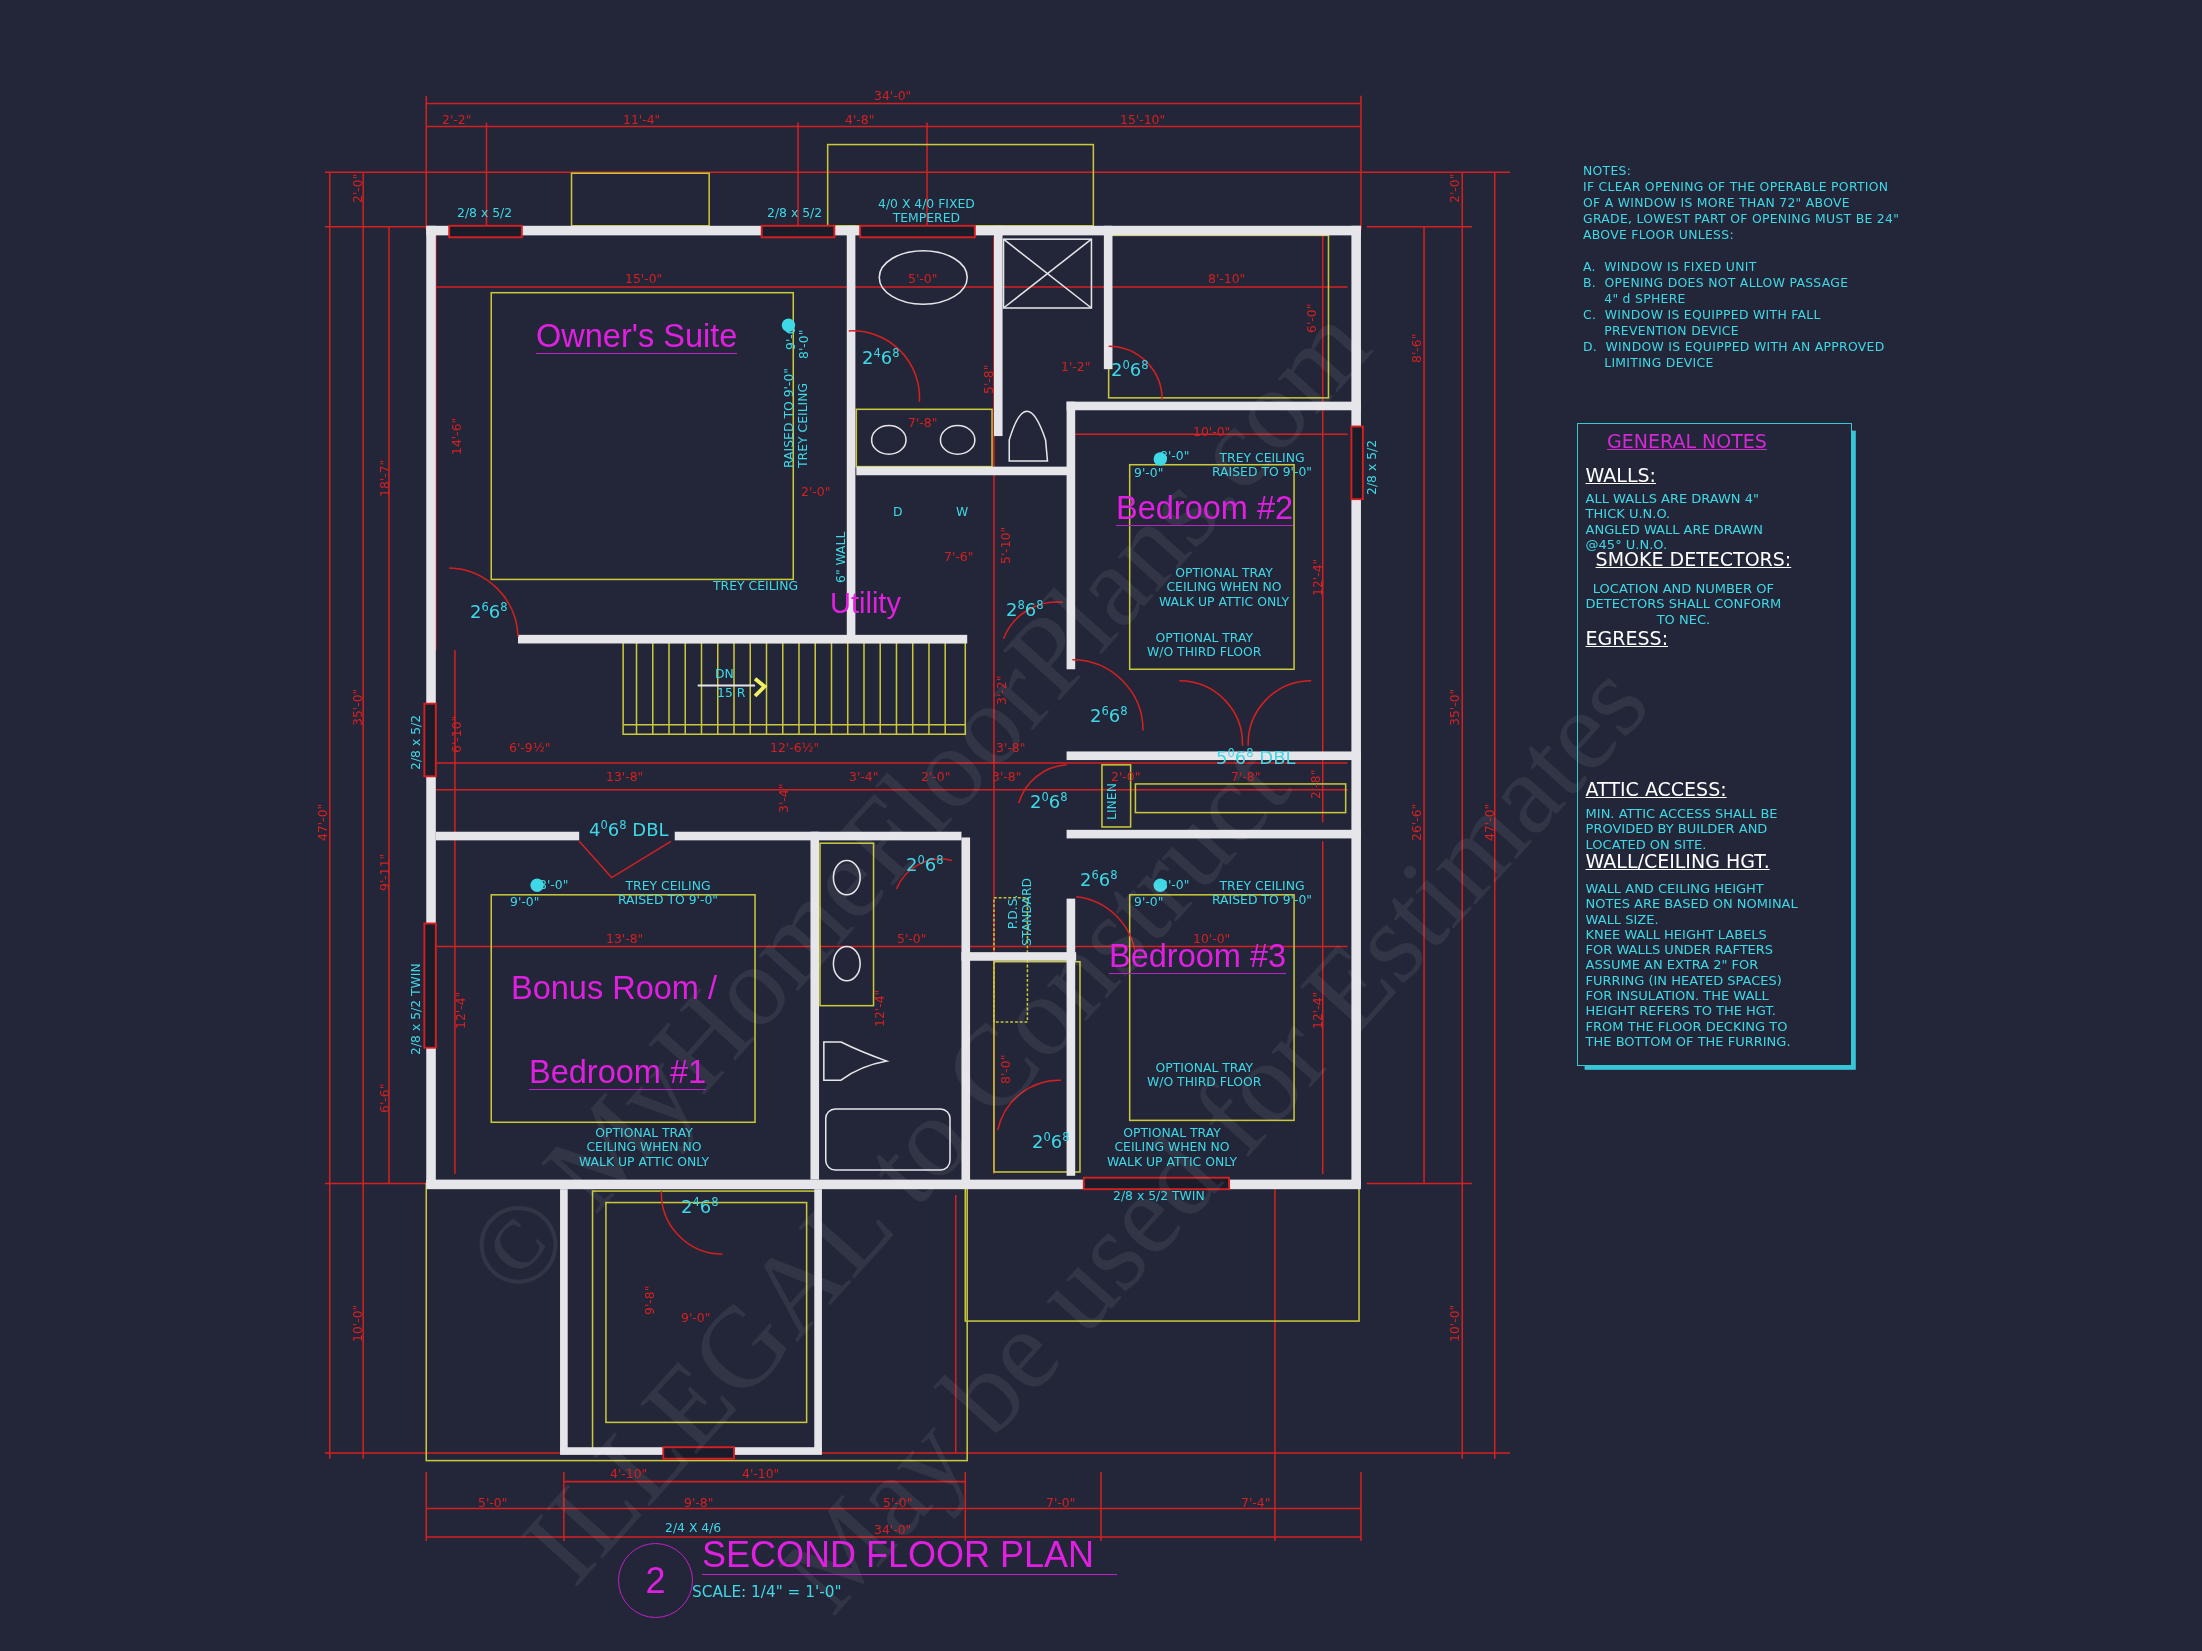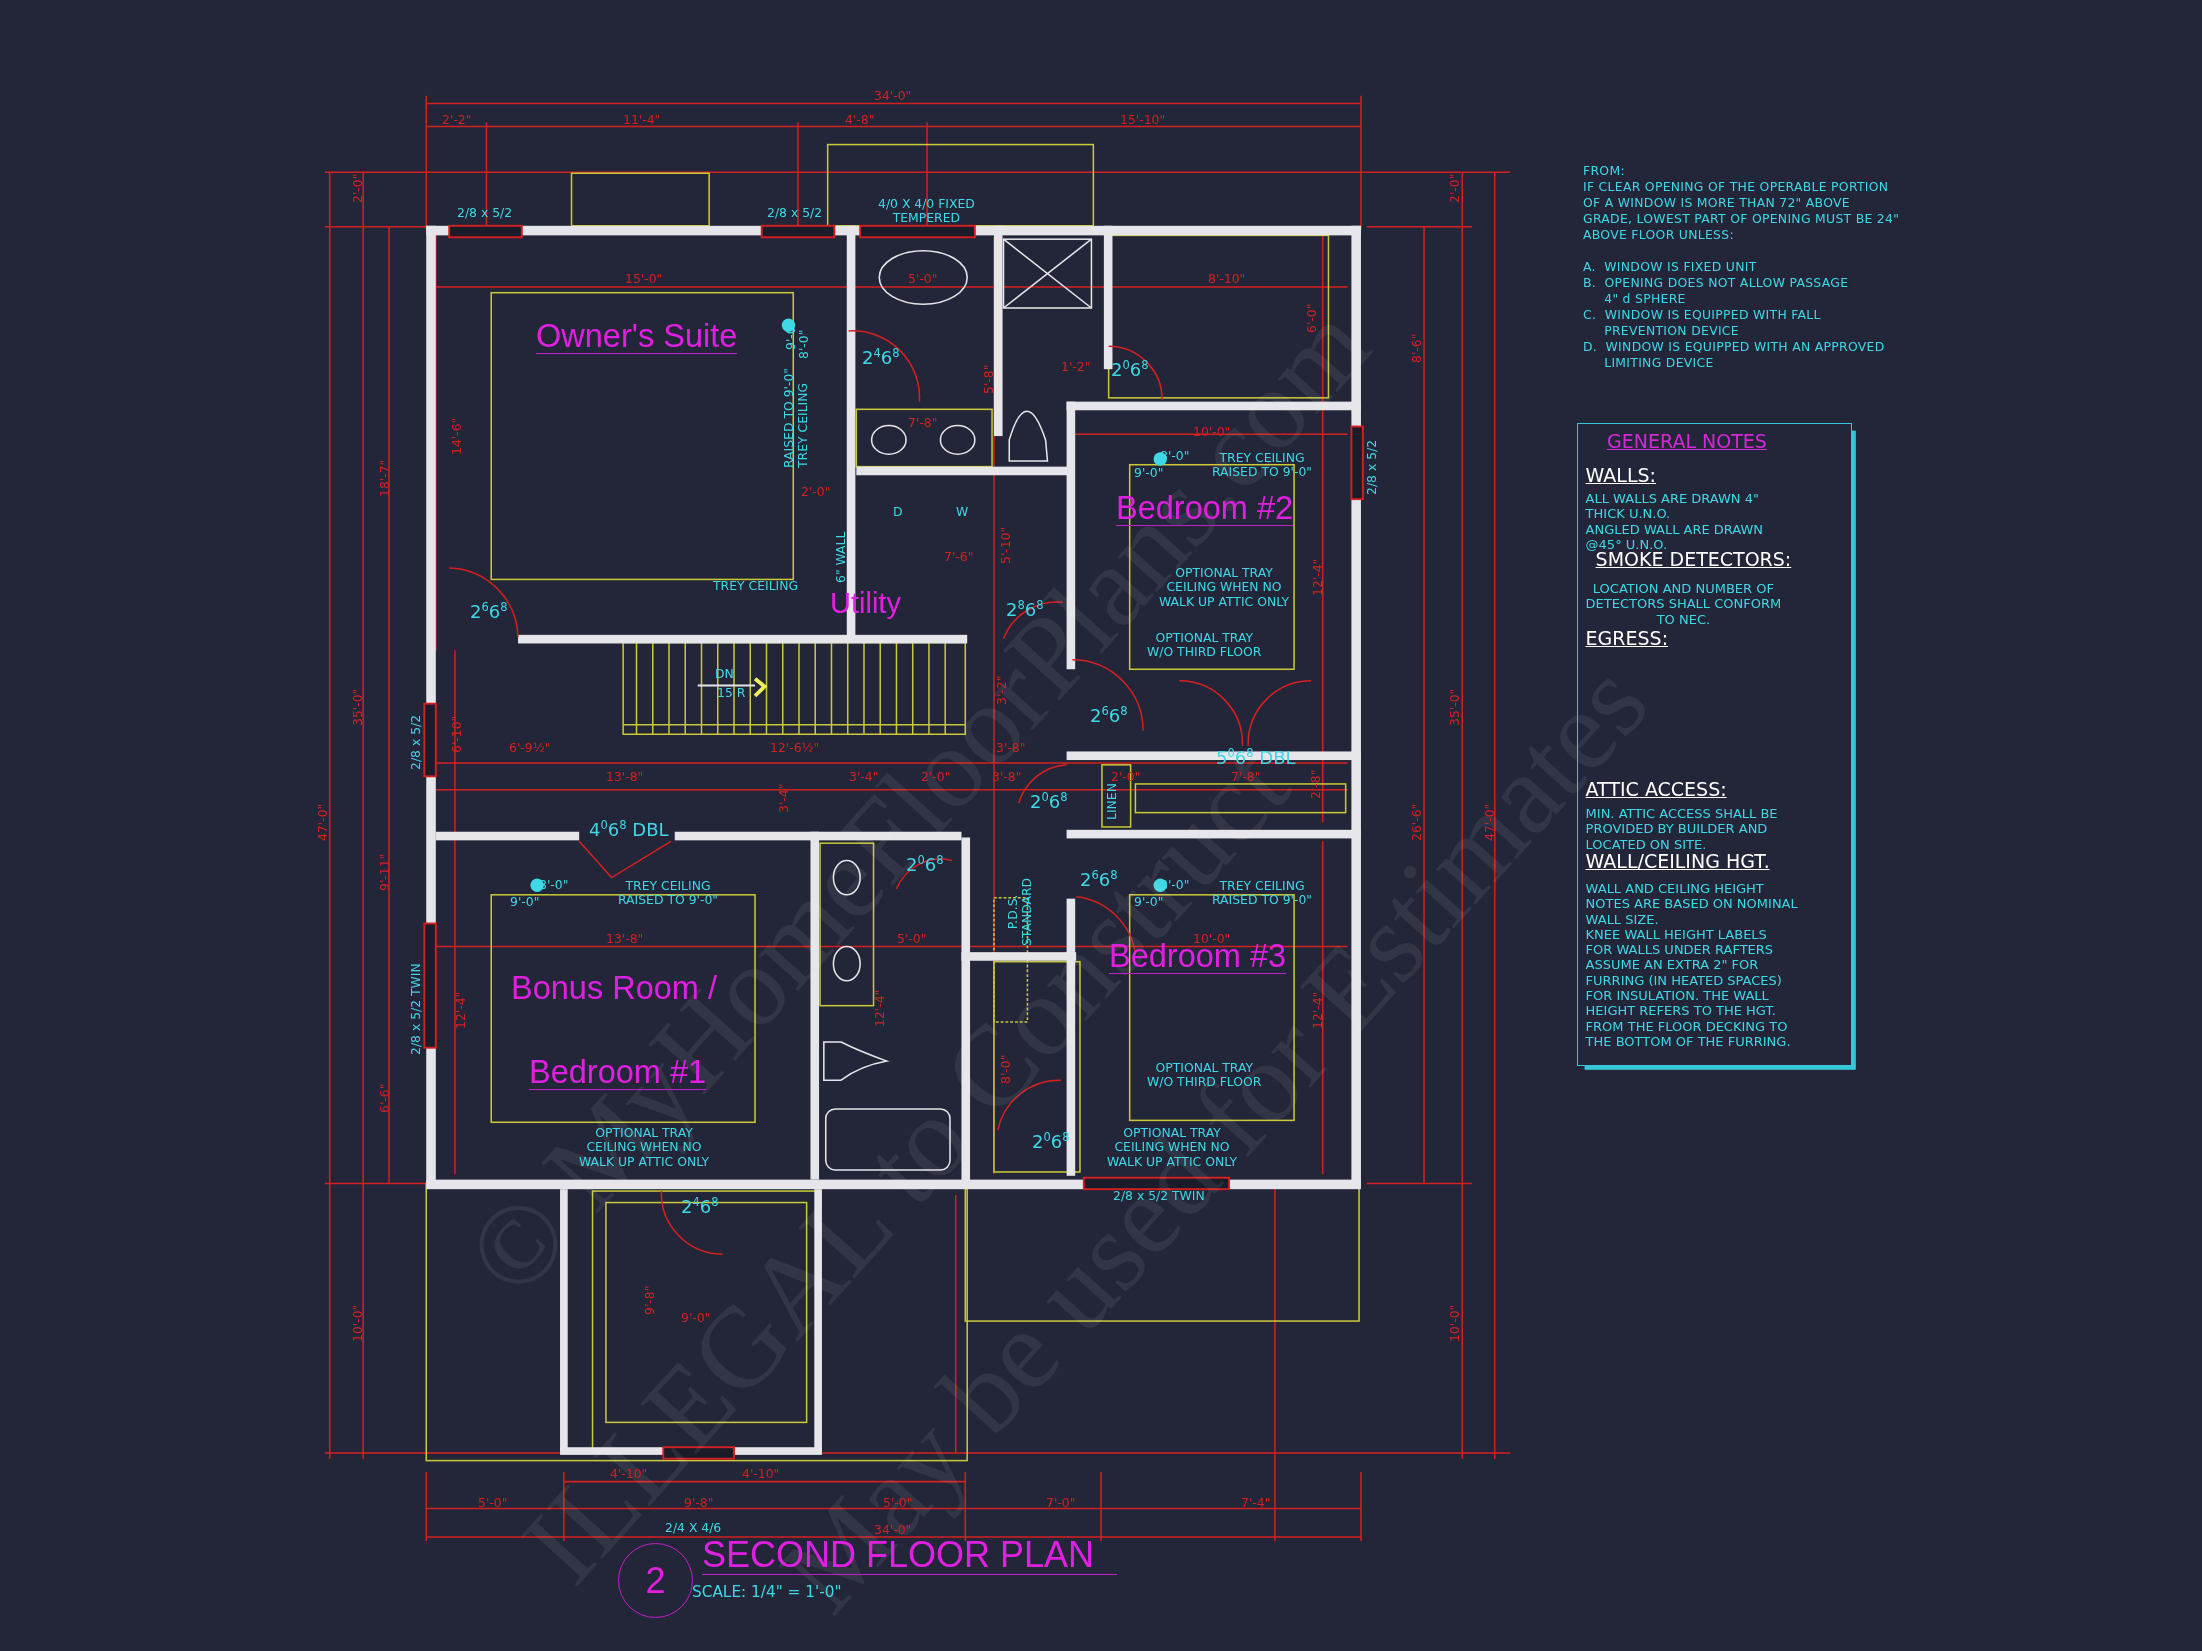--- a/index.html
+++ b/index.html
@@ -313,21 +313,21 @@
 <div class="dim vert" style="left:872px;top:1027px;">12'-4"</div>
 <div class="dim" style="left:1193px;top:931px;">10'-0"</div>
 <div class="dim vert" style="left:1310px;top:1029px;">12'-4"</div>
 <div class="dim vert" style="left:998px;top:1084px;">8'-0"</div>
 <div class="dim" style="left:681px;top:1310px;">9'-0"</div>
 <div class="dim vert" style="left:642px;top:1315px;">9'-8"</div>
 <div class="dim vert" style="left:449px;top:753px;">6'-10"</div>
 <div class="dim vert" style="left:776px;top:813px;">3'-4"</div>
 <div class="dim vert" style="left:994px;top:705px;">3'-2"</div>
 
-<div class="notes"><span>FROM:</span>
+<div class="notes"><span>NOTES:</span>
 <span>IF CLEAR OPENING OF THE OPERABLE PORTION</span>
 <span>OF A WINDOW IS MORE THAN 72" ABOVE</span>
 <span>GRADE, LOWEST PART OF OPENING MUST BE 24"</span>
 <span>ABOVE FLOOR UNLESS:</span>
 
 <span>A.  WINDOW IS FIXED UNIT</span>
 <span>B.  OPENING DOES NOT ALLOW PASSAGE</span>
 <span>     4" d SPHERE</span>
 <span>C.  WINDOW IS EQUIPPED WITH FALL</span>
 <span>     PREVENTION DEVICE</span>

